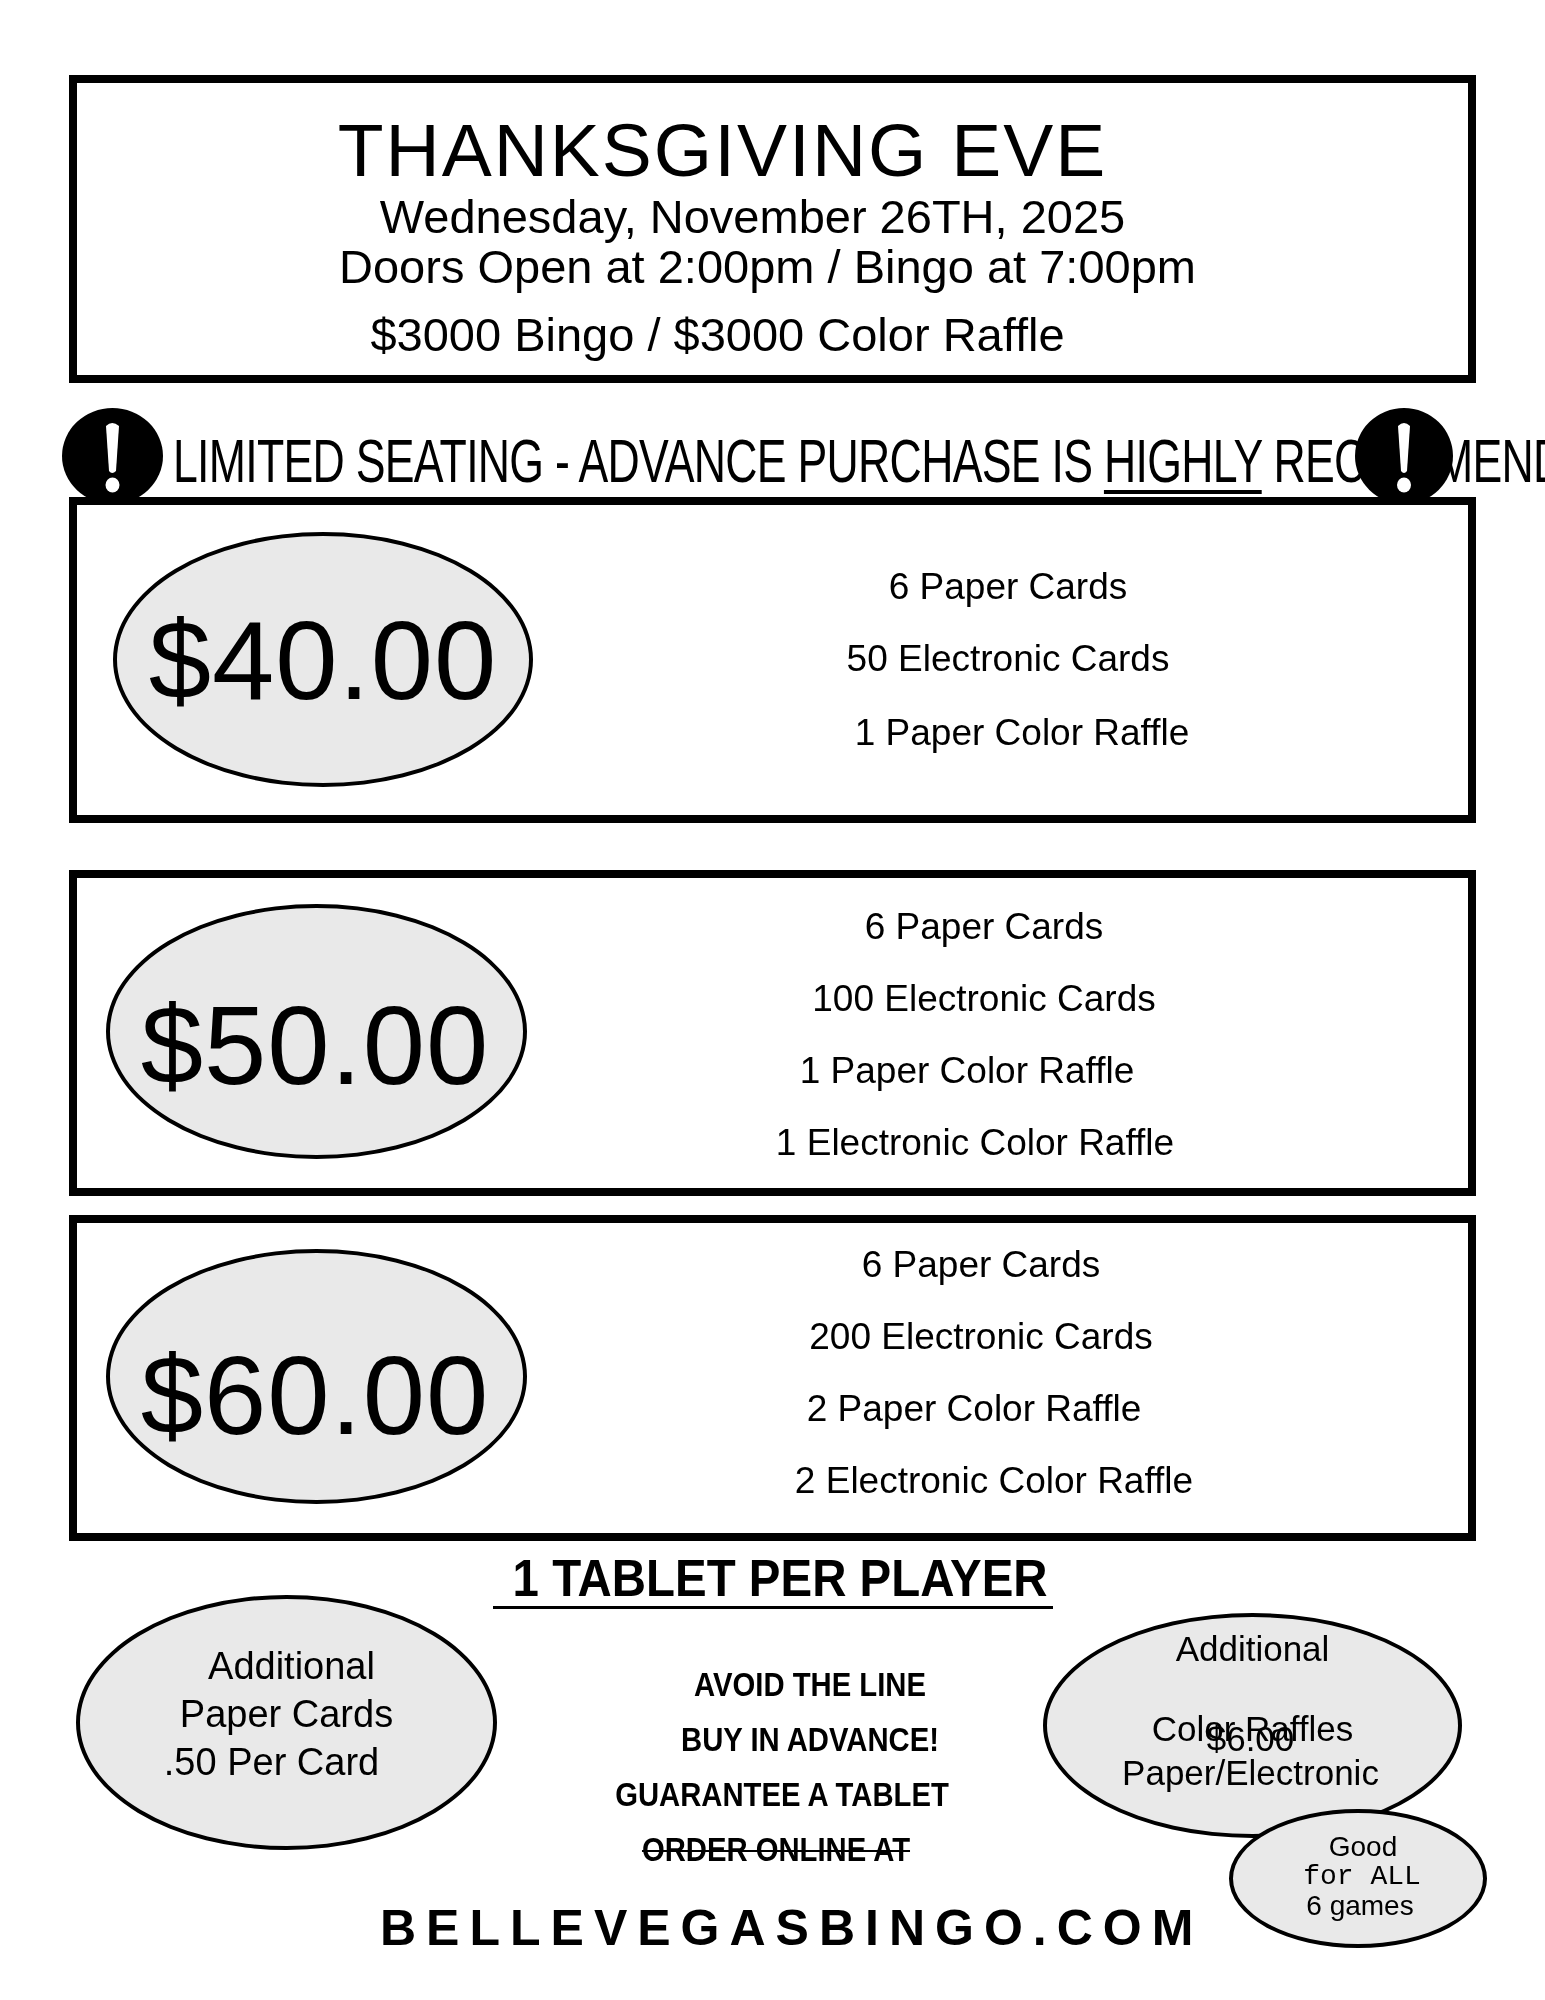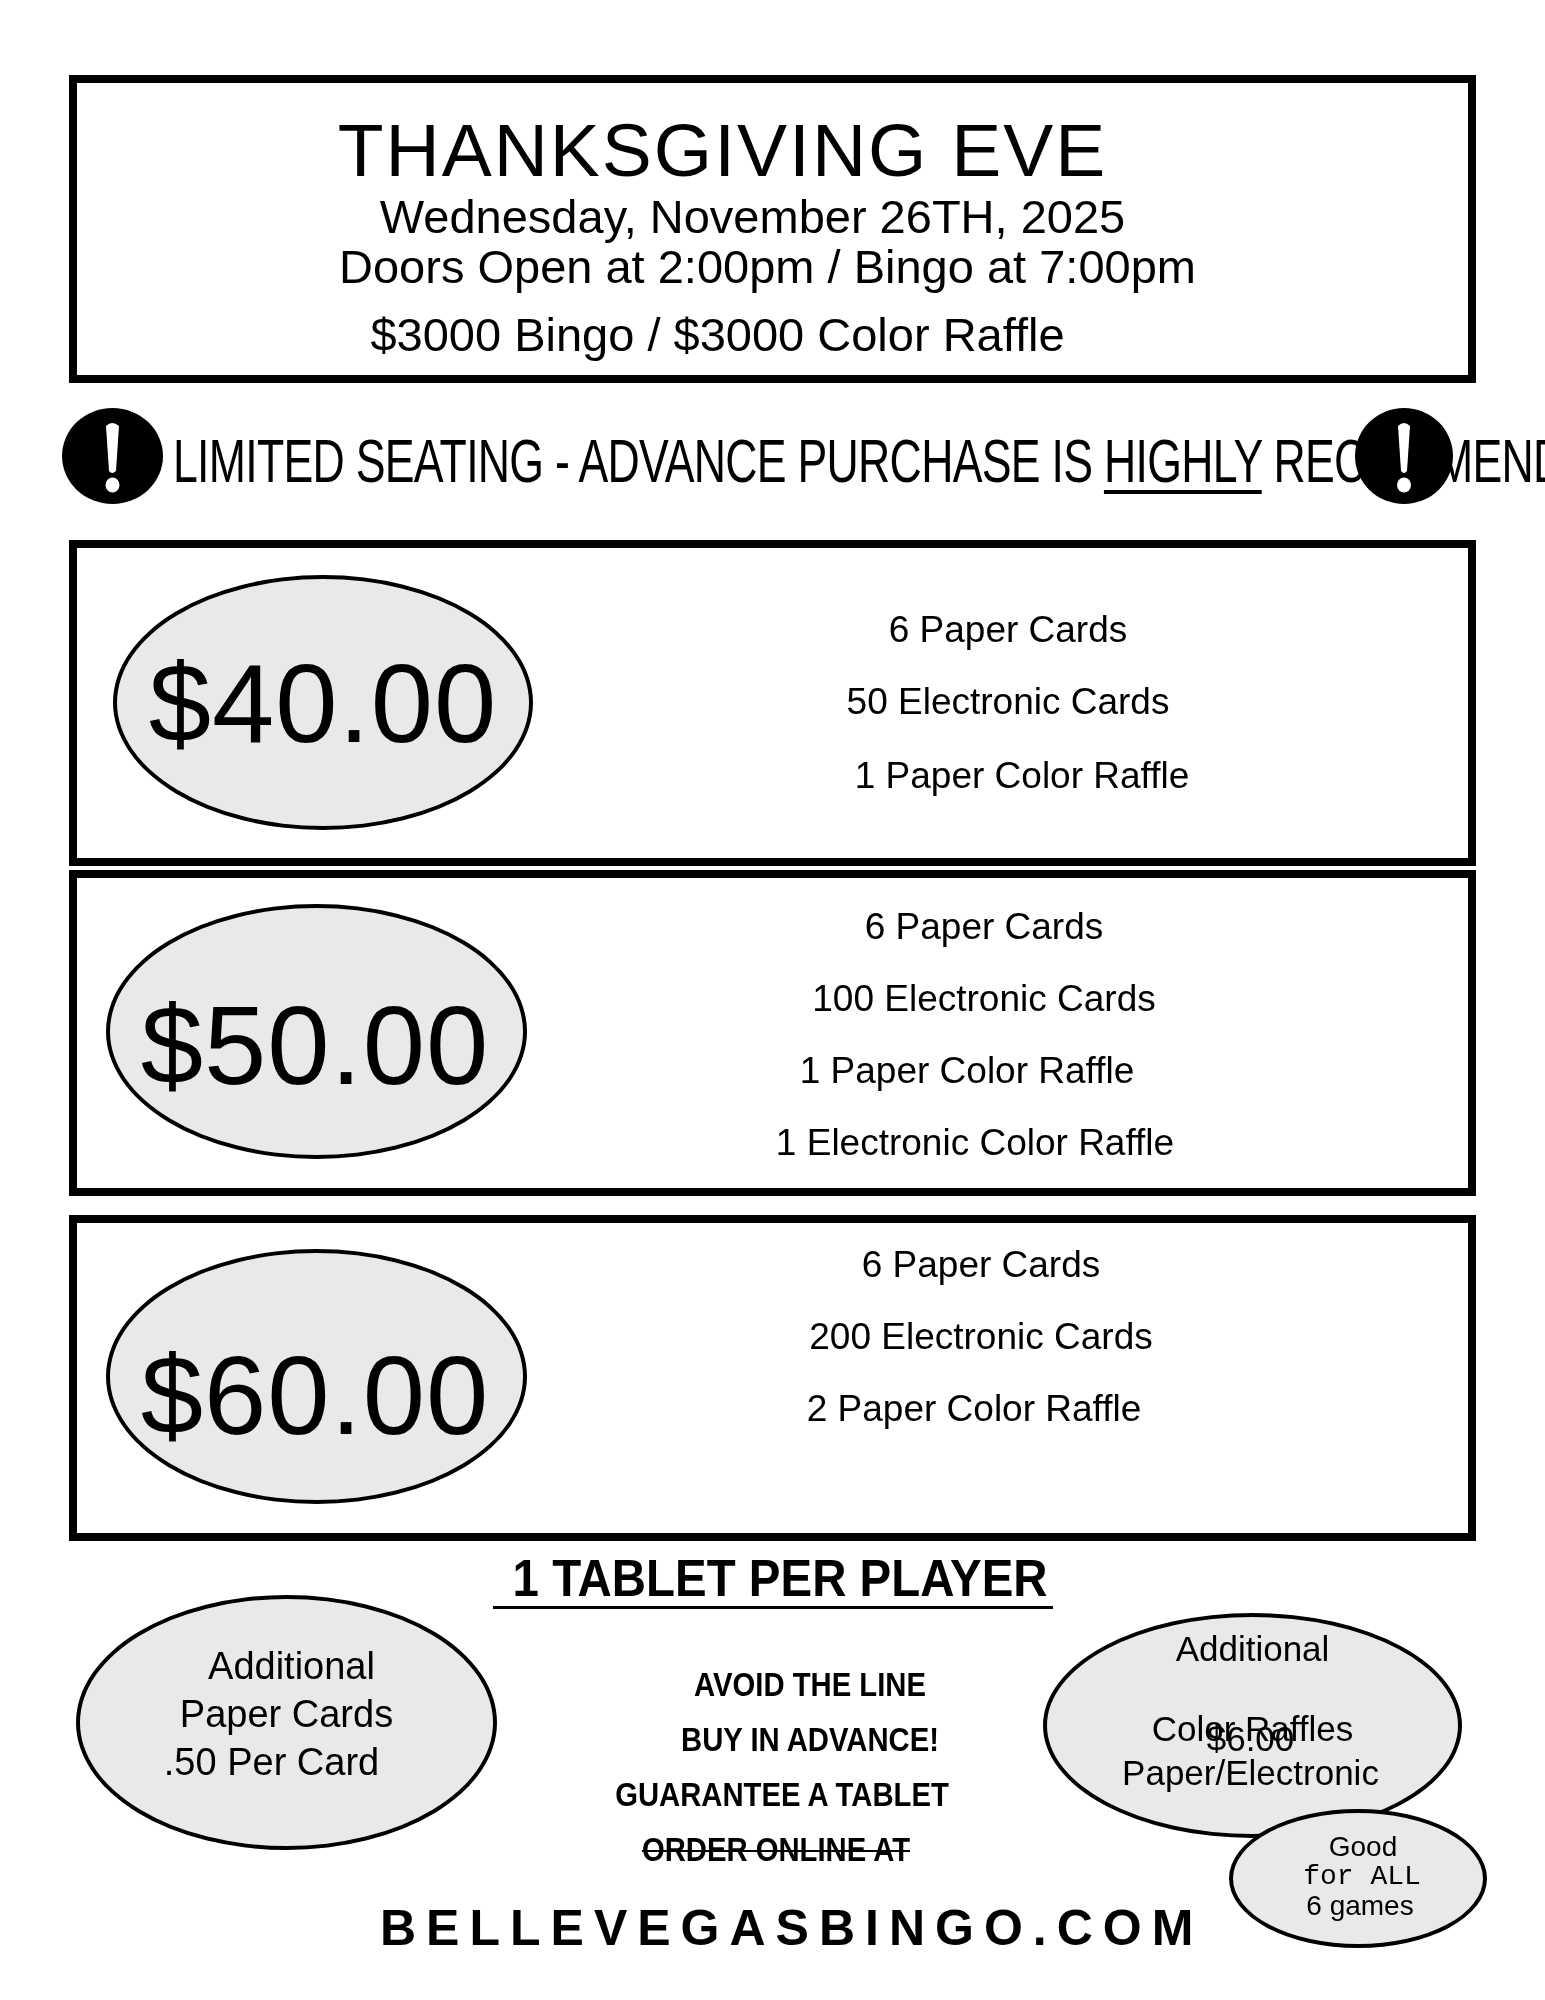--- a/index.html
+++ b/index.html
@@ -44,21 +44,21 @@
 <div class="warn-text" style="left:173px; top:430px; transform: scaleX(0.72);">
   <span>LIMITED SEATING - ADVANCE PURCHASE IS </span><span class="u">HIGHLY</span><span> RECOMMENDED</span>
 </div>
 <div class="warn-icon" style="left:1355px; top:408px; width:98px; height:96px;">
   <svg width="98" height="96" viewBox="0 0 98 96">
     <path d="M43 18 Q49 12 55 18 L52 63 Q49 67 46 63 Z" fill="#fff"></path>
     <ellipse cx="49" cy="77" rx="7" ry="7.5" fill="#fff"></ellipse>
   </svg>
 </div>
 
-<div class="box" style="left:69px; top:540px; width:1407px; height:326px;">
+<div class="box" style="left:69px; top:497px; width:1407px; height:326px;">
   <div class="ellipse" style="left:36px; top:27px; width:420px; height:255px;"></div>
   <div class="price" style="left:46px; width:400px; top:100px;">$40.00</div>
   <div class="line" style="left:531px; width:800px; top:63px;">6 Paper Cards</div>
   <div class="line" style="left:531px; width:800px; top:135px;">50 Electronic Cards</div>
   <div class="line" style="left:545px; width:800px; top:209px;">1 Paper Color Raffle</div>
 </div>
 
 <div class="box" style="left:69px; top:870px; width:1407px; height:326px;">
   <div class="ellipse" style="left:29px; top:26px; width:421px; height:255px;"></div>
   <div class="price" style="left:38px; width:400px; top:112px;">$50.00</div>
@@ -67,20 +67,21 @@
   <div class="line" style="left:490px; width:800px; top:174px;">1 Paper Color Raffle</div>
   <div class="line" style="left:478px; width:840px; top:246px;">1 Electronic Color Raffle</div>
 </div>
 
 <div class="box" style="left:69px; top:1215px; width:1407px; height:326px;">
   <div class="ellipse" style="left:29px; top:26px; width:421px; height:255px;"></div>
   <div class="price" style="left:38px; width:400px; top:117px;">$60.00</div>
   <div class="line" style="left:504px; width:800px; top:23px;">6 Paper Cards</div>
   <div class="line" style="left:504px; width:800px; top:95px;">200 Electronic Cards</div>
   <div class="line" style="left:497px; width:800px; top:167px;">2 Paper Color Raffle</div>
+  <div class="line" style="left:497px; width:840px; top:239px;">2 Electronic Color Raffle</div>
 </div>
 
 <div class="abs bold" style="left:493px; width:560px; top:1553px; font-size:51px; line-height:1; text-align:center; white-space:nowrap; transform: scaleX(0.93); transform-origin:50% 0;">1 TABLET PER PLAYER</div>
 <div class="abs" style="left:493px; top:1606px; width:560px; height:3px; background:#000;"></div>
 
 <div class="ellipse" style="left:76px; top:1595px; width:421px; height:255px;">
   <div class="small-line" style="top:48px; font-size:38px; left:10px;">Additional</div>
   <div class="small-line" style="top:96px; font-size:38px; left:0px;">Paper Cards</div>
   <div class="small-line" style="top:144px; font-size:38px; left:-30px;">.50 Per Card</div>
 </div>

